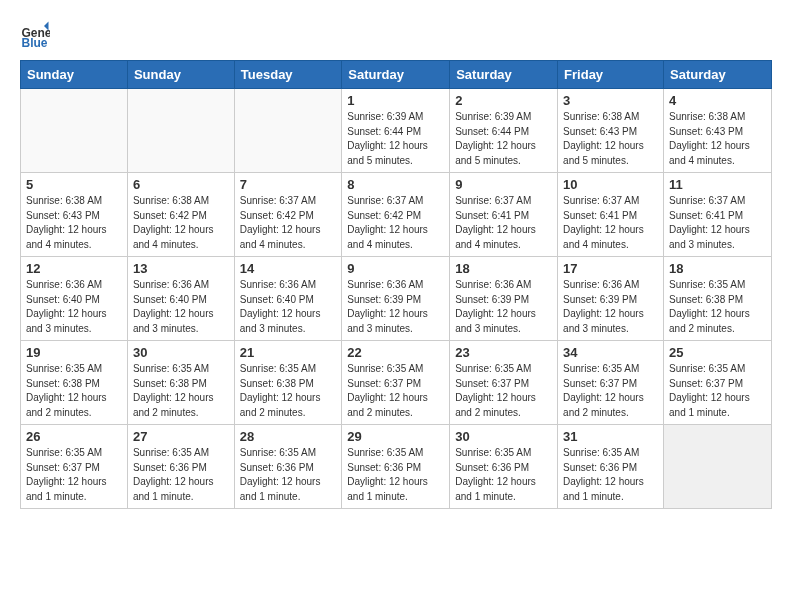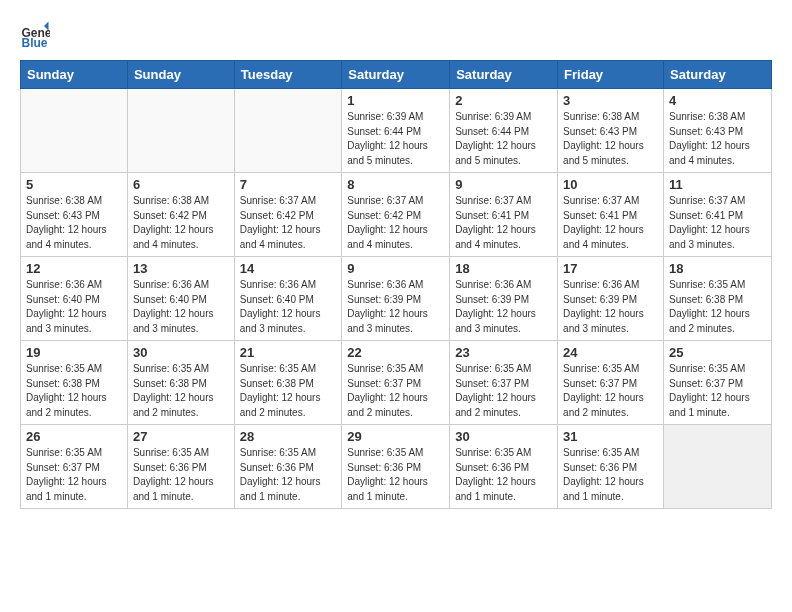--- a/index.html
+++ b/index.html
@@ -223,21 +223,21 @@
         </td>
         <td>
           <span class="day-num">22</span>
           <div class="day-info">Sunrise: 6:35 AM<br>Sunset: 6:37 PM<br>Daylight: 12 hours<br>and 2 minutes.</div>
         </td>
         <td>
           <span class="day-num">23</span>
           <div class="day-info">Sunrise: 6:35 AM<br>Sunset: 6:37 PM<br>Daylight: 12 hours<br>and 2 minutes.</div>
         </td>
         <td>
-          <span class="day-num">24</span>
+          <span class="day-num">34</span>
           <div class="day-info">Sunrise: 6:35 AM<br>Sunset: 6:37 PM<br>Daylight: 12 hours<br>and 2 minutes.</div>
         </td>
         <td>
           <span class="day-num">25</span>
           <div class="day-info">Sunrise: 6:35 AM<br>Sunset: 6:37 PM<br>Daylight: 12 hours<br>and 1 minute.</div>
         </td>
       </tr>
       <tr>
         <td>
           <span class="day-num">26</span>

